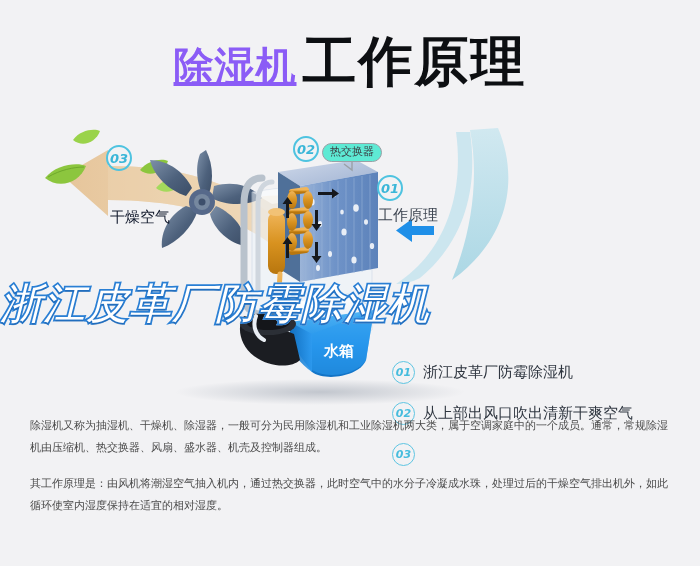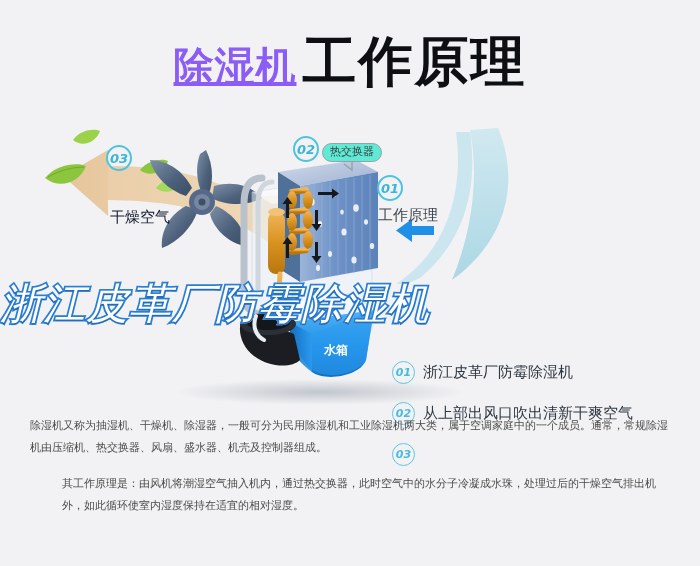--- a/index.html
+++ b/index.html
@@ -50,21 +50,21 @@
     border:1.5px solid #9aa0a6;border-radius:11px;
     background:#5eead4;color:#3c3f44;
     font-size:11px;padding:2px 7px 3px 7px;
     white-space:nowrap;line-height:1.1;
   }
 
   
   .lbl{position:absolute;white-space:nowrap;}
   #lbl-dry{left:110px;top:88px;font-size:15px;color:#0f172a;}
   #lbl-humid{left:378px;top:86px;font-size:15px;color:#3e4652;}
-  #lbl-tank{left:324px;top:222px;font-size:12px;color:#ffffff;font-weight:bold;}
+  #lbl-tank{left:324px;top:222px;font-size:15px;color:#ffffff;font-weight:bold;}
 
   
   .steps{position:absolute;left:392px;top:240px;width:300px;}
   .step{
     display:flex;align-items:center;margin-bottom:17px;height:24px;
   }
   .step-num{
     width:23px;height:23px;border-radius:50%;
     border:1.6px solid #5ec5e2;color:#46bcdd;
     font-size:11px;font-weight:bold;font-style:italic;
@@ -91,21 +91,21 @@
     -webkit-background-clip:text;background-clip:text;
   }
 
   
   .copy{position:absolute;left:30px;top:415px;width:640px;}
   .copy p{
     margin:0 0 6px 0;
     font-size:11px;line-height:22px;color:#4a4a4a;
     text-align:left;
   }
-  .copy .p2{margin-top:14px;margin-left:32px;}
+  .copy .p2{margin-top:14px;}
 </style>
 </head>
 <body>
 
 <div id="page">
 
   <div class="title-wrap">
     <span class="title-a">除湿机</span><span class="title-b">工作原理</span>
   </div>
 

